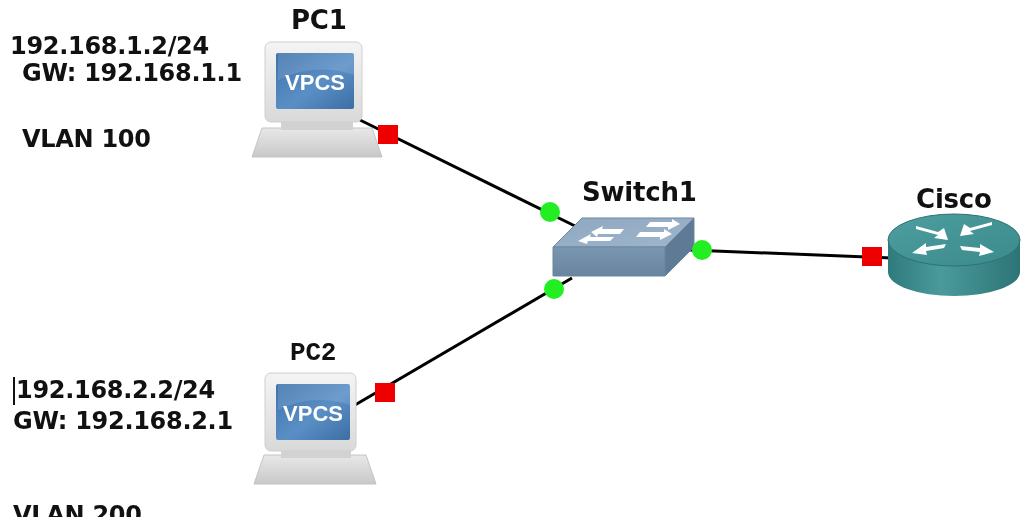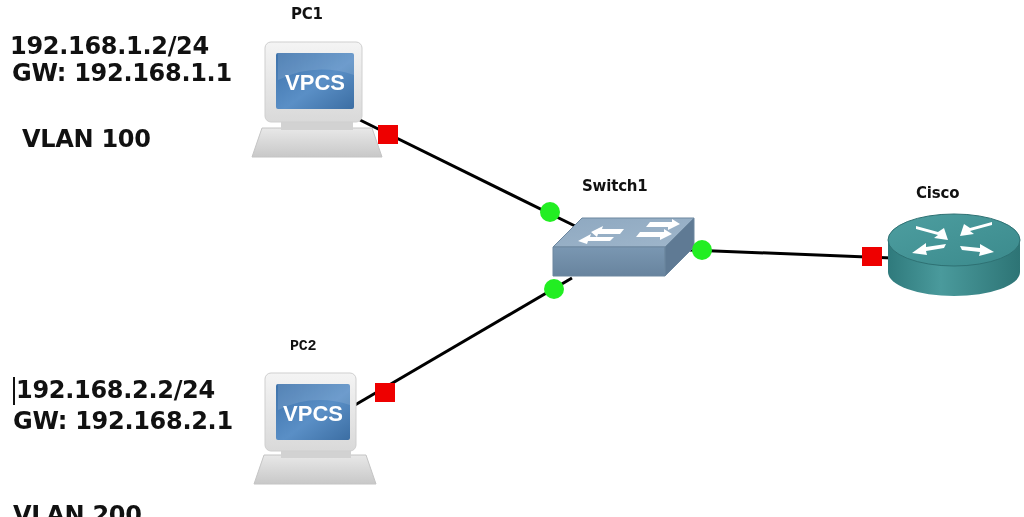--- a/index.html
+++ b/index.html
@@ -2,21 +2,21 @@
 <html><head>
 <meta charset="utf-8">
 <style>
   html, body { margin: 0; padding: 0; background: #ffffff; }
   body { width: 1024px; height: 517px; position: relative; overflow: hidden;
          font-family: "DejaVu Sans", sans-serif; }
   .topo { position: absolute; left: 0; top: 0; width: 1024px; height: 517px; }
   .lbl { position: absolute; font-family: "DejaVu Sans", sans-serif; font-weight: bold;
          color: #111111; white-space: nowrap; }
   .note { font-size: 24px; line-height: 26px; letter-spacing: -0.3px; }
-  .nodename { font-size: 15px; letter-spacing: -0.2px; }
+  .nodename { font-size: 26px; letter-spacing: -0.2px; }
   .caret { position: absolute; width: 2px; height: 28px; background: #111; }
   svg text { font-family: "Liberation Sans", sans-serif; font-weight: bold; }
 </style>
 </head>
 <body>
 
 <svg class="topo" viewBox="0 0 1024 517" xmlns="http://www.w3.org/2000/svg">
   <defs>
     <linearGradient id="pcFrame" x1="0" y1="0" x2="0" y2="1">
       <stop offset="0" stop-color="#f4f4f4"></stop>
@@ -117,19 +117,19 @@
     <rect x="862" y="247" width="20" height="19" fill="#ee0000"></rect>
   </g>
 </svg>
 
 <div class="lbl nodename" style="left:291px; top:5px;">PC1</div>
 <div class="lbl nodename" style="left:290px; top:338px;font-family:Liberation Mono, monospace;">PC2</div>
 <div class="lbl nodename" style="left:570px; top:177px;margin-left:12px;">Switch1</div>
 <div class="lbl nodename" style="left:916px; top:184px;">Cisco</div>
 
 <div class="lbl note" style="left:10px; top:33px;">192.168.1.2/24</div>
-<div class="lbl note" style="left:12px; top:60px;">GW: 192.168.1.1</div>
+<div class="lbl note" style="left:22px; top:60px;">GW: 192.168.1.1</div>
 <div class="lbl note" style="left:22px; top:126px;">VLAN 100</div>
 
 <div class="caret" style="left:13px; top:377px;"></div>
 <div class="lbl note" style="left:16px; top:377px;text-align:right;">192.168.2.2/24</div>
 <div class="lbl note" style="left:13px; top:408px;">GW: 192.168.2.1</div>
 <div class="lbl note" style="left:13px; top:470px;margin-top:32px;">VLAN 200</div>
 
 </body></html>

